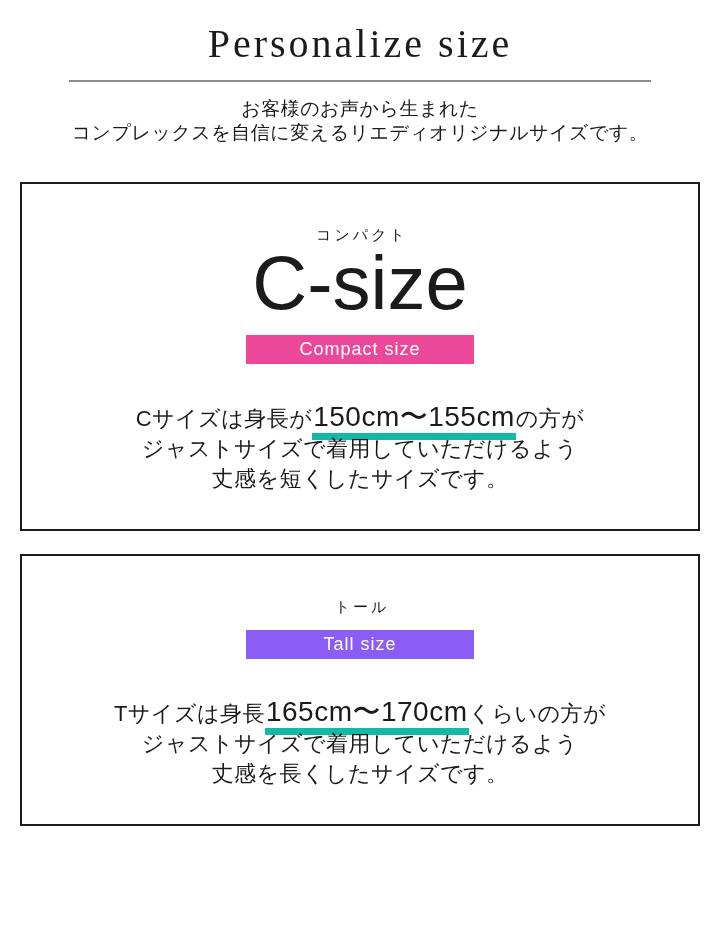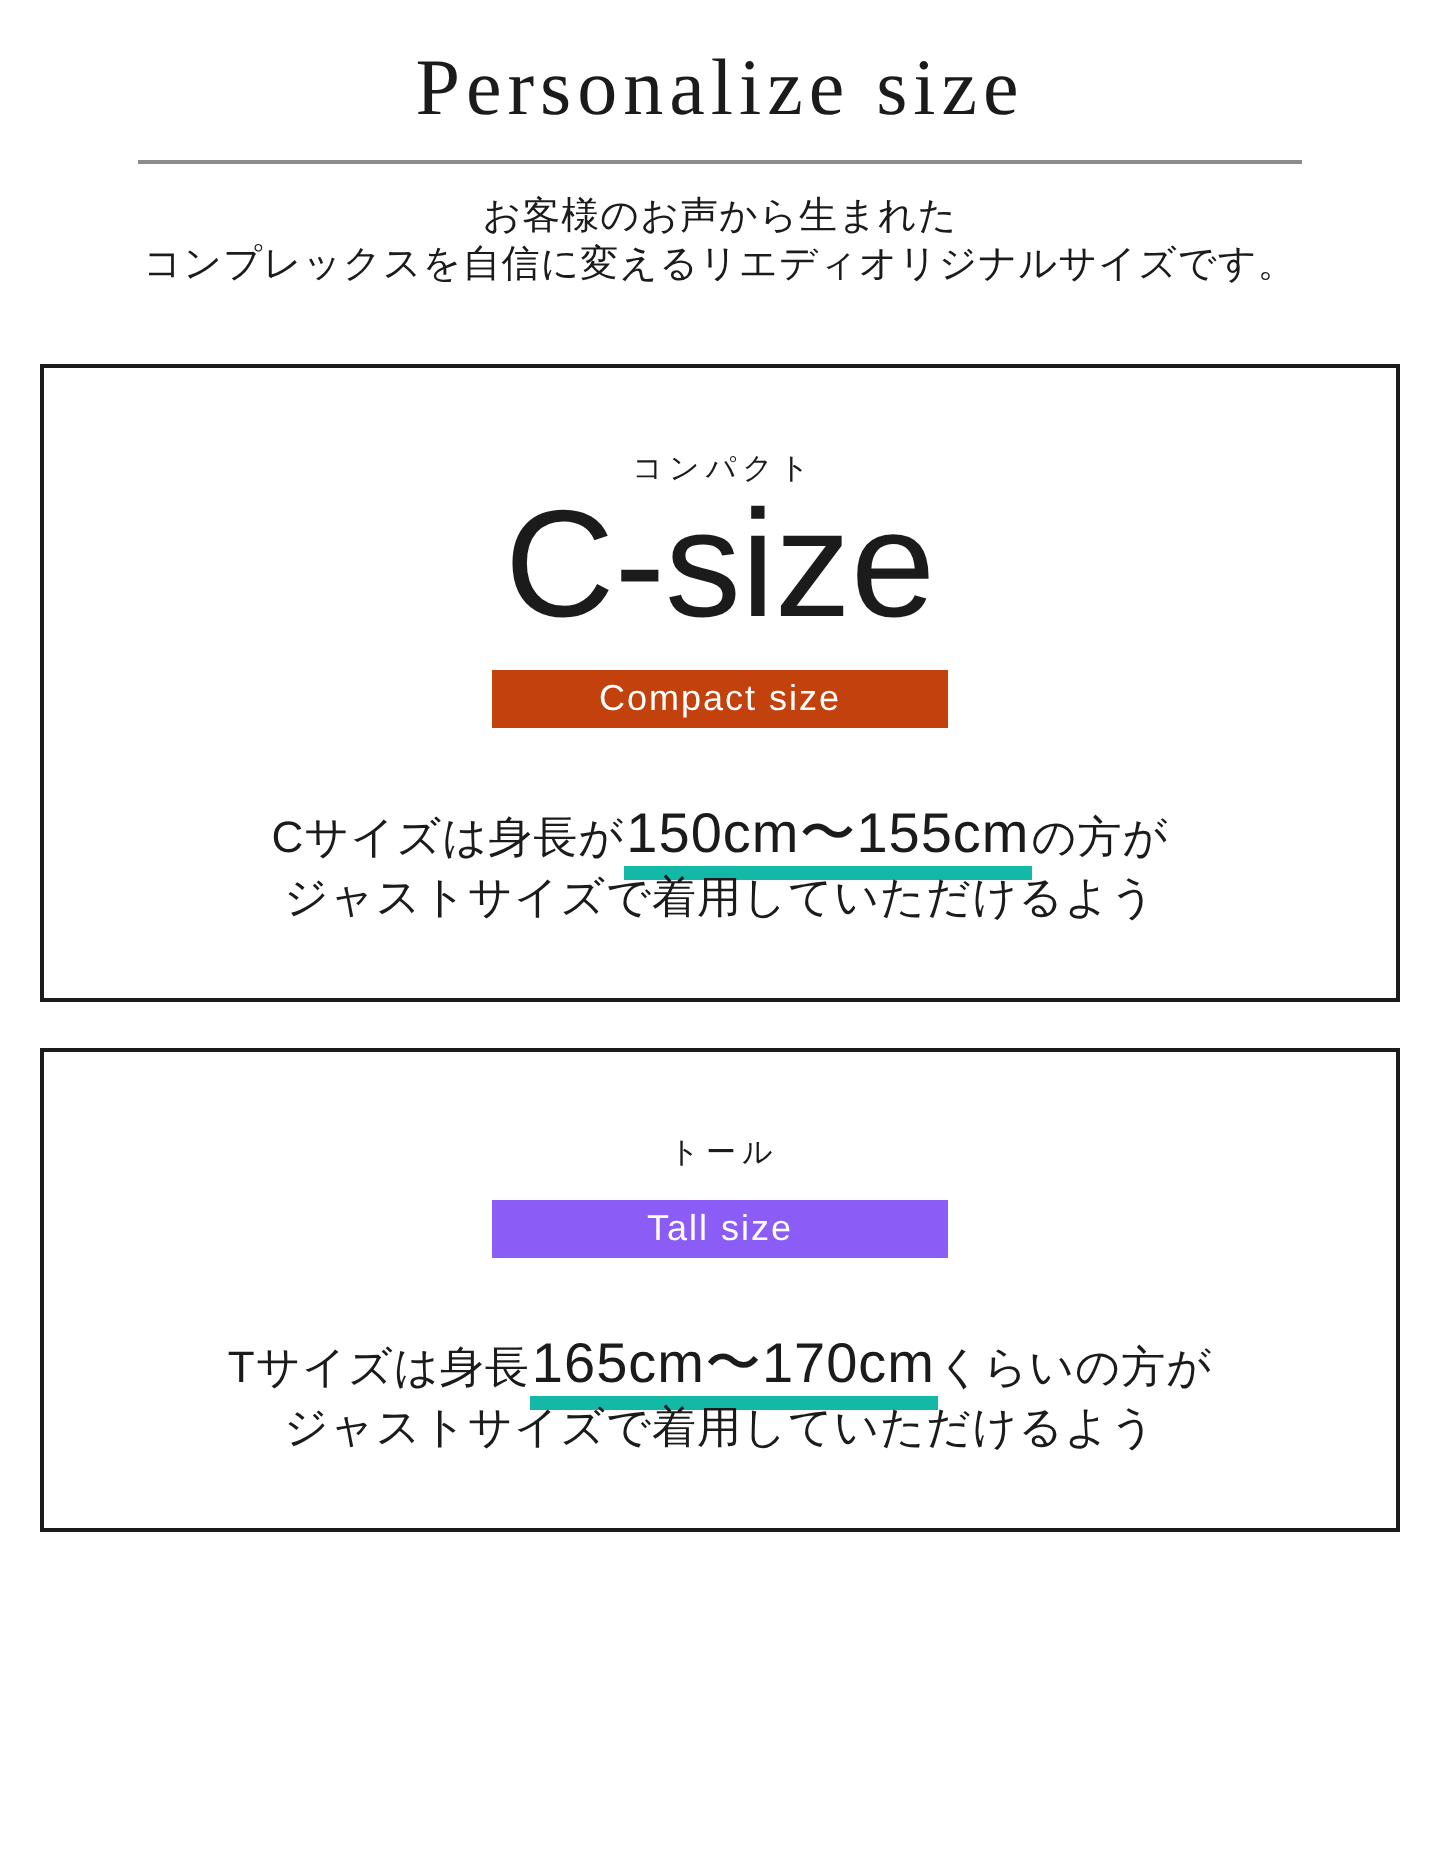--- a/index.html
+++ b/index.html
@@ -105,29 +105,31 @@
     <span>お客様のお声から生まれた</span><br>
     <span>コンプレックスを自信に変えるリエディオリジナルサイズです。</span>
   </p>
 </header>
 
 <section class="size-card first">
   <div class="heading-block">
     <div class="kana-label">コンパクト</div>
     <div class="size-heading">C-size</div>
   </div>
-  <div class="size-badge" style="background-color: #c2410c;">Compact size</div>
+  <div class="size-badge" style="background-color: #ec4899;">Compact size</div>
   <p class="size-description">
     <span>Cサイズは身長が</span><span class="height-range">150cm〜155cm</span><span>の方が</span><br>
     <span>ジャストサイズで着用していただけるよう</span><br>
+    <span>丈感を短くしたサイズです。</span>
   </p>
 </section>
 
 <section class="size-card second">
   <div class="heading-block">
     <div class="kana-label">トール</div>
   </div>
   <div class="size-badge" style="background-color: #8b5cf6;">Tall size</div>
   <p class="size-description">
     <span>Tサイズは身長</span><span class="height-range">165cm〜170cm</span><span>くらいの方が</span><br>
     <span>ジャストサイズで着用していただけるよう</span><br>
+    <span>丈感を長くしたサイズです。</span>
   </p>
 </section>
 
 </body></html>

